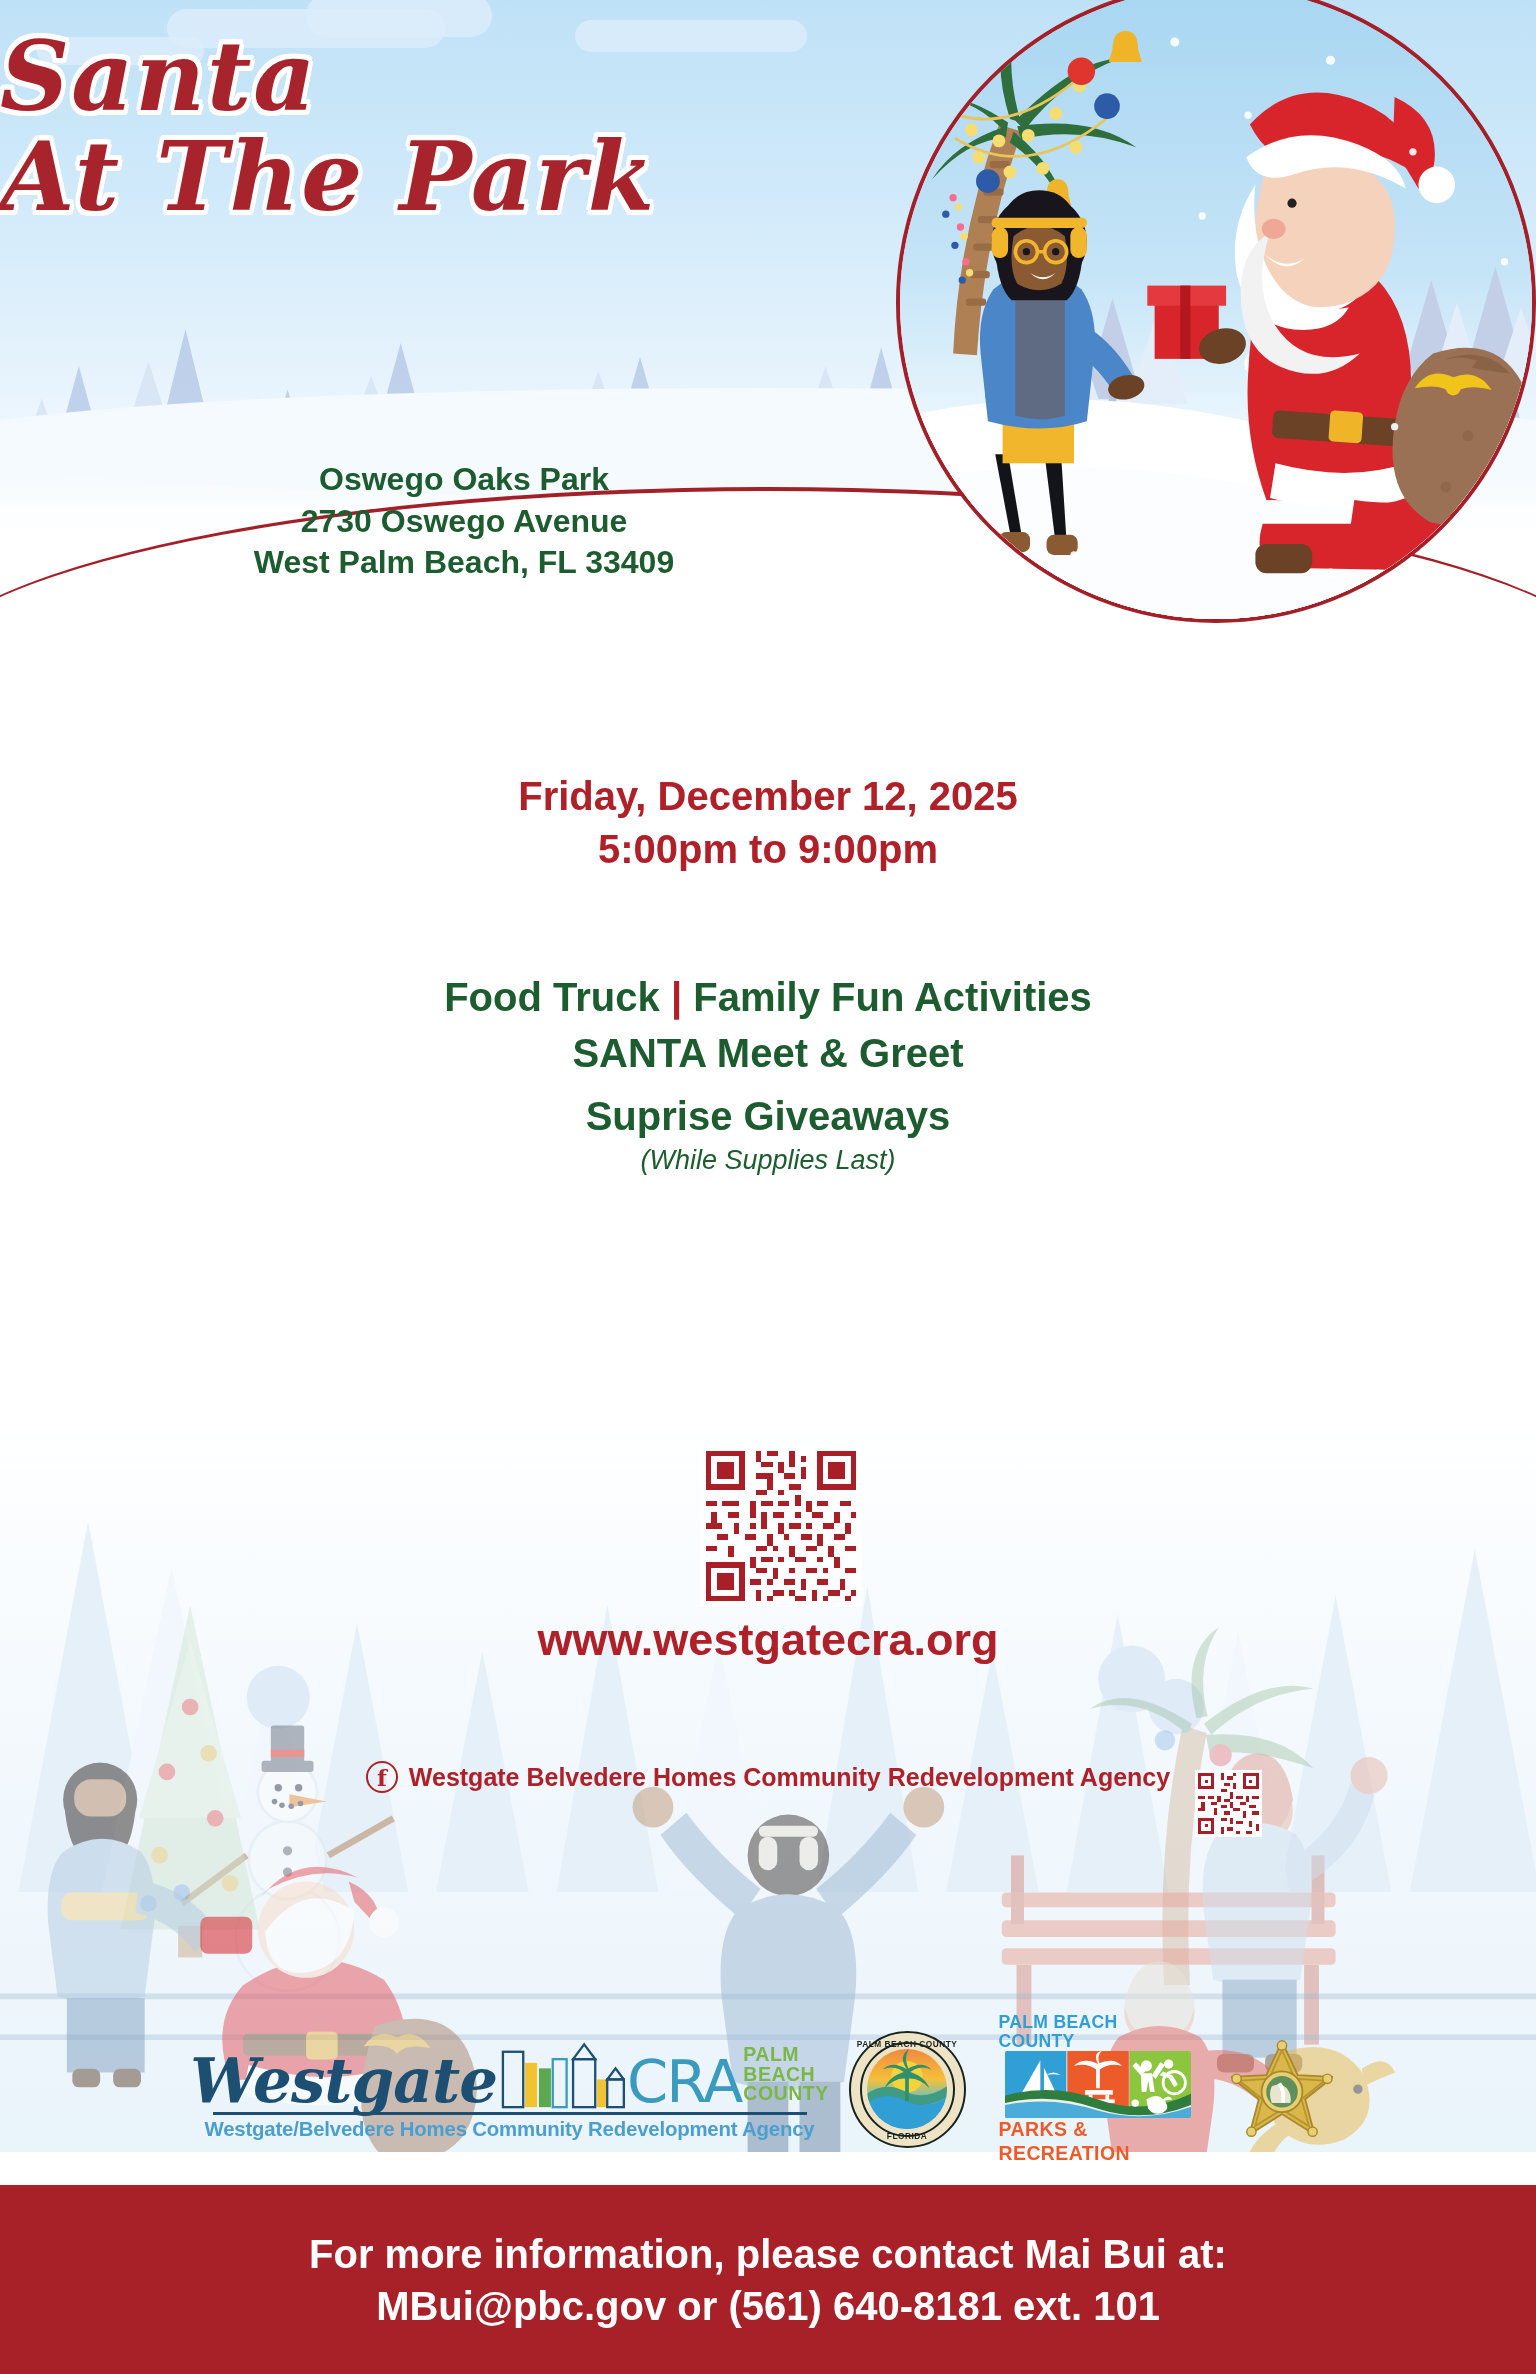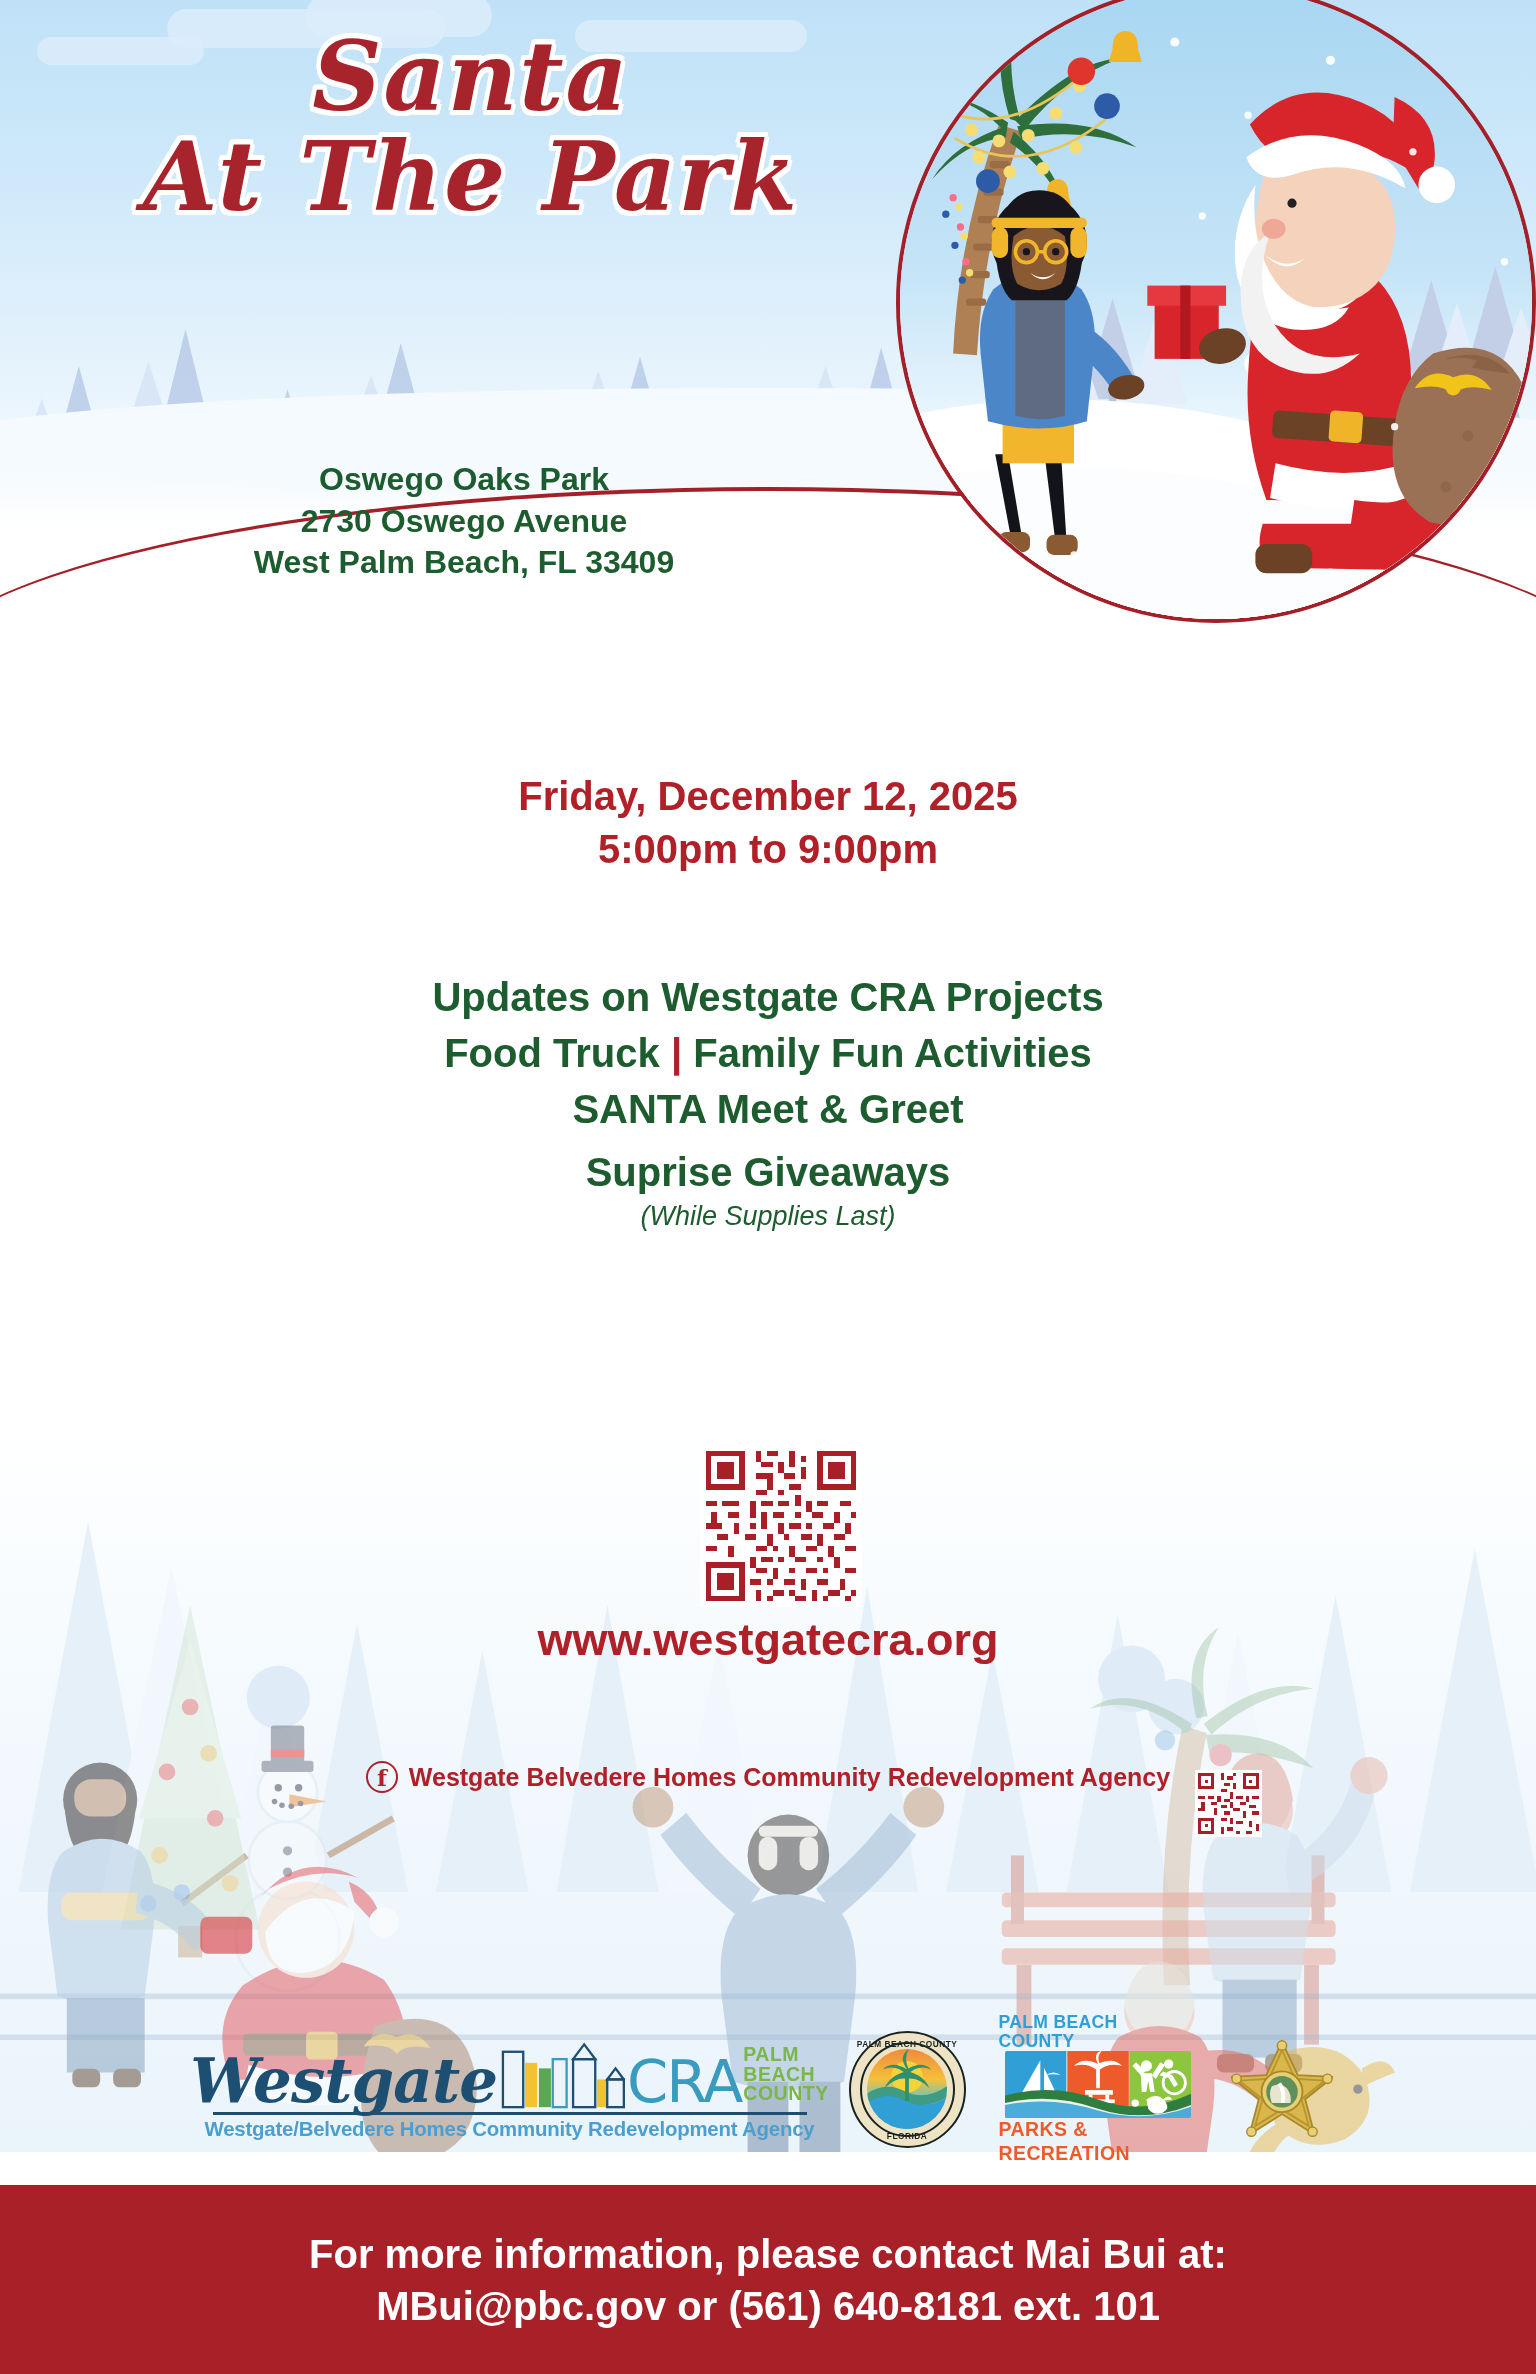--- a/index.html
+++ b/index.html
@@ -19,21 +19,21 @@
     background:#f4fafe;border-radius:50%;}
   .hero-curve{position:absolute;left:-6%;bottom:-232px;width:112%;height:390px;
     background:#ffffff;border-radius:50%;border-top:4.6px solid #a32028;}
 
   
   .santa-circle{position:absolute;right:0px;top:-16.7px;width:640px;height:640px;border-radius:50%;
     overflow:hidden;border:4.6px solid #a32028;box-sizing:border-box;}
   .sc-sky{position:absolute;inset:0;background:linear-gradient(#a8d6f2 0%,#c5e4f7 45%,#e8f5fd 68%,#ffffff 100%);}
 
   
-  .title-wrap{position:absolute;left:7px;top:28px;width:928px;text-align:center;z-index:6;}
+  .title-wrap{position:absolute;left:0;top:28px;width:928px;z-index:6;}
   .title-line{font-family:"DejaVu Serif",serif;font-weight:700;font-style:italic;
     color:#a8242c;letter-spacing:1.9px;line-height:1.02;
     text-shadow:
       -3.7px -3.7px 0 #fff, 3.7px -3.7px 0 #fff, -3.7px 3.7px 0 #fff, 3.7px 3.7px 0 #fff,
       -4.6px 0 0 #fff, 4.6px 0 0 #fff, 0 -4.6px 0 #fff, 0 4.6px 0 #fff,
       -2.8px -4.6px 0 #fff, 2.8px -4.6px 0 #fff, -2.8px 4.6px 0 #fff, 2.8px 4.6px 0 #fff;}
   .title-1{font-size:96px;}
   .title-2{font-size:96px;margin-top:2px;}
 
   
@@ -339,21 +339,20 @@
 </div>
 
 <div class="mid"></div>
 
 <div class="date-block">
   <div>Friday, December 12, 2025</div>
   <div>5:00pm to 9:00pm</div>
 </div>
 
 <div class="activities">
-  <div class="act">Updates on Westgate CRA Projects</div>
   <div class="act">
     <span>Food Truck</span>
     <span class="sep">|</span>
     <span>Family Fun Activities</span>
   </div>
   <div class="act">SANTA Meet &amp; Greet</div>
   <div class="act-4">Suprise Giveaways</div>
   <div class="supplies">(While Supplies Last)</div>
 </div>
 

